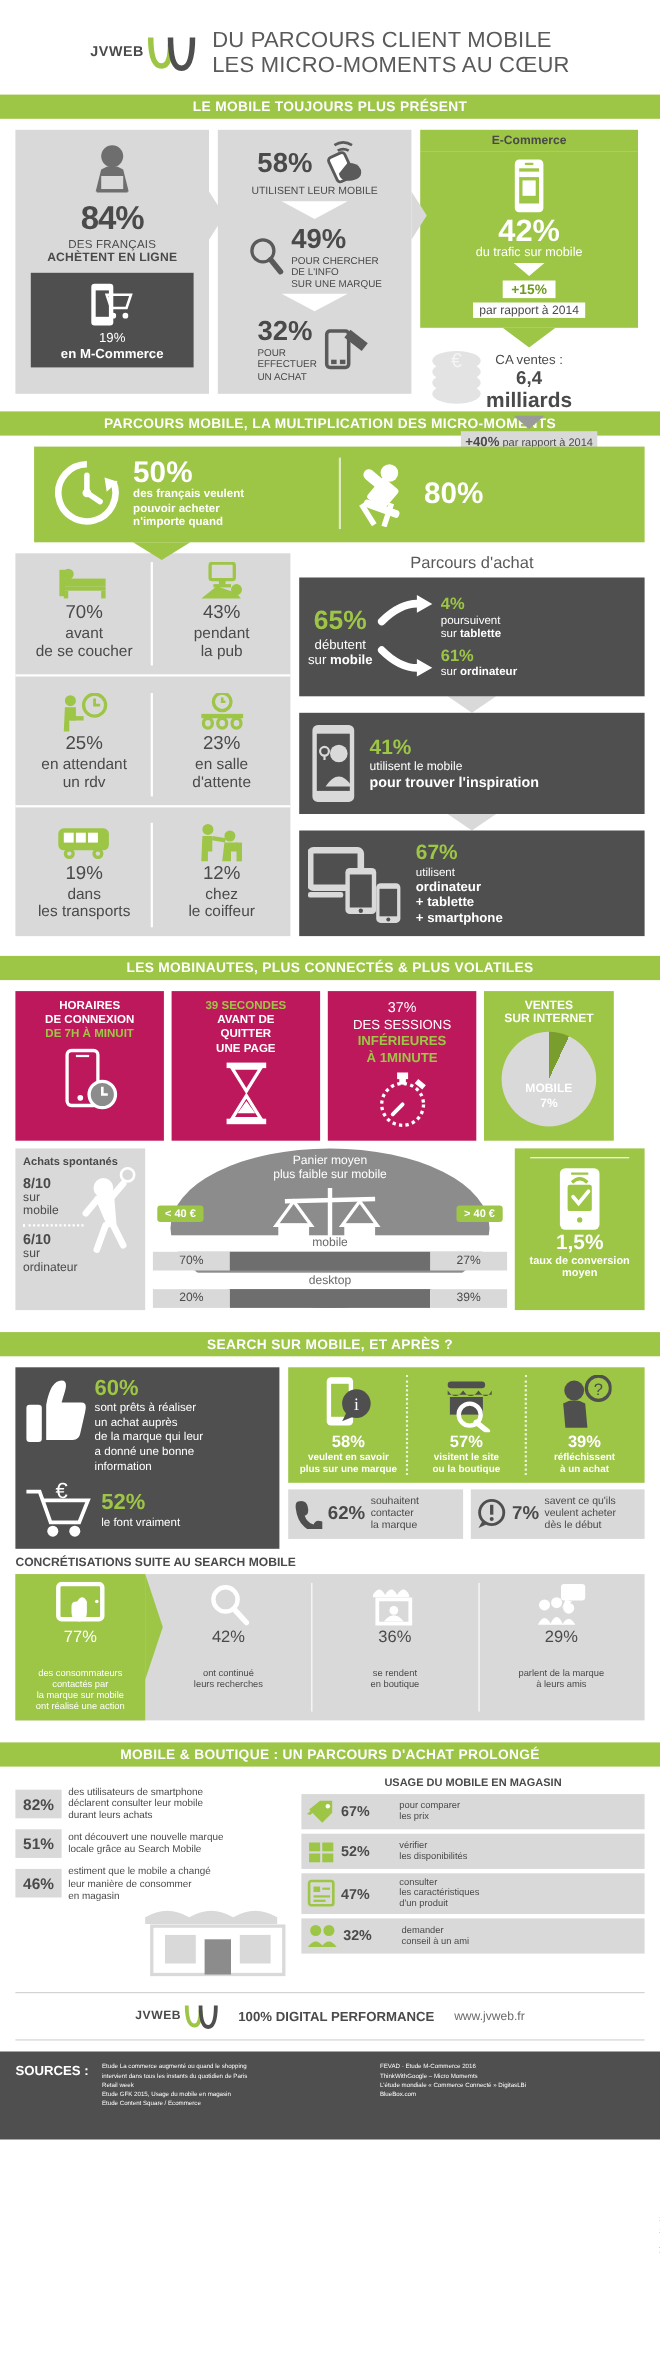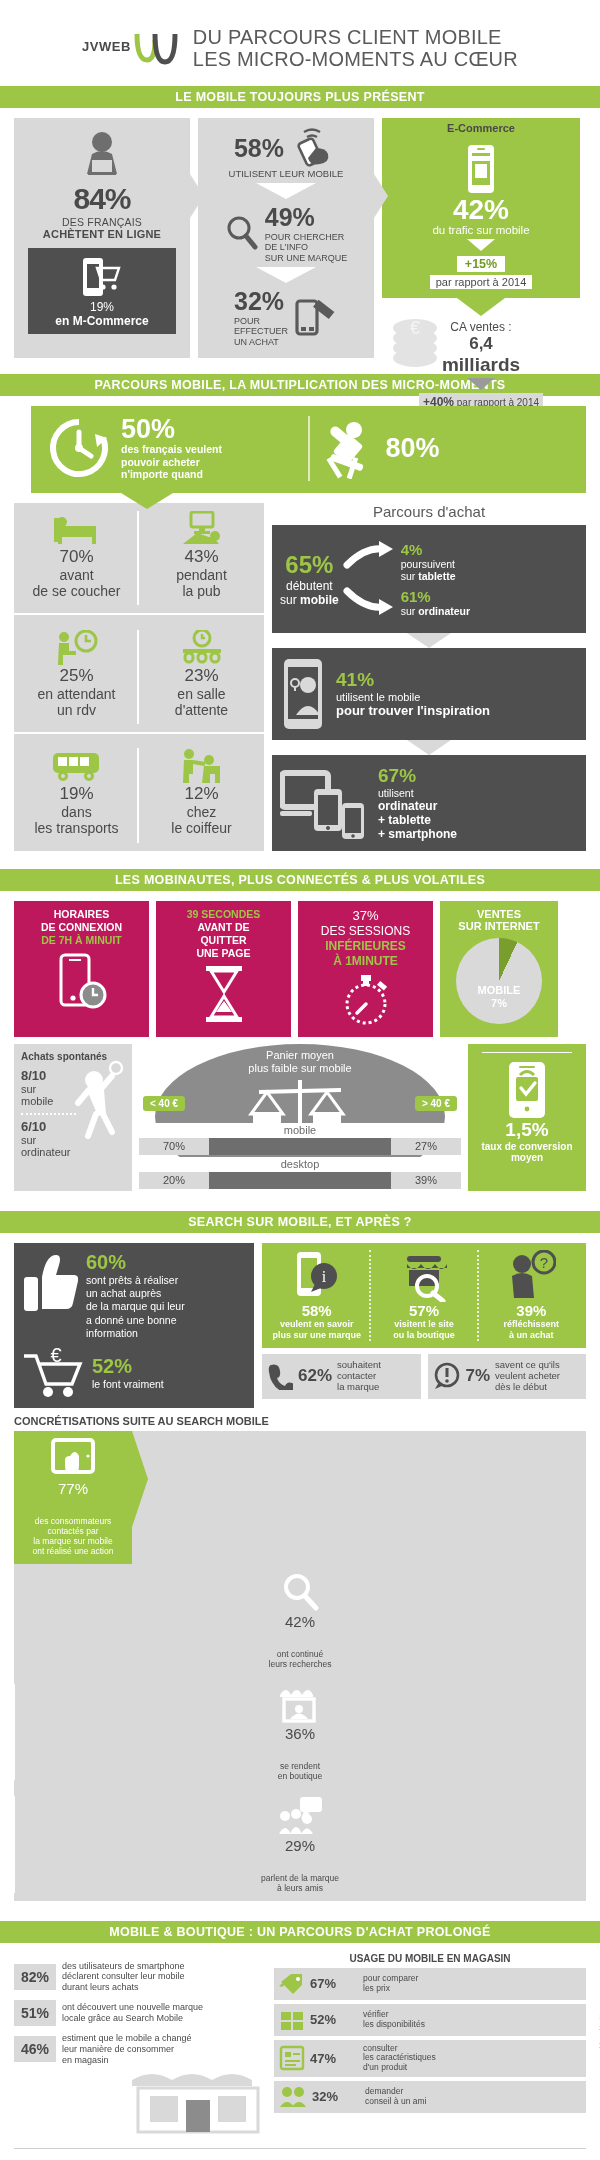--- a/index.html
+++ b/index.html
@@ -122,21 +122,21 @@
   .greenrow { background:#9dc546; display:flex; color:#fff; padding:7px 2px;}
   .grcell { flex:1; text-align:center; padding:0 3px;}
   .grcell + .grcell { border-left:2px dotted rgba(255,255,255,.8);}
   .grcell .n { font-size:15px; font-weight:bold;}
   .grcell .s { font-size:9px; font-weight:bold; line-height:1.2;}
   .greyrow { display:flex; gap:7px; margin-top:6px;}
   .gcell { flex:1; background:#d9d9d9; display:flex; align-items:center; gap:5px; padding:6px 5px;}
   .gcell .n { font-size:17px; font-weight:bold; color:#4a4a4a;}
   .gcell .s { font-size:9.5px; line-height:1.15;}
   .conc-t { font-size:11px; font-weight:bold; color:#4a4a4a; margin:7px 0 4px;}
-  .conc { display:flex; background:#d9d9d9;flex-direction:column;}
+  .conc { display:flex; background:#d9d9d9;}
   .conc .first { background:#9dc546; color:#fff; width:118px; text-align:center; padding:7px 5px; position:relative;}
   .conc .first:after { content:""; position:absolute; right:-16px; top:0; width:0;height:0;
      border-top:48px solid transparent;border-bottom:48px solid transparent;border-left:16px solid #9dc546;}
   .conc .cc { flex:1; text-align:center; padding:7px 4px; position:relative;}
   .conc .cc + .cc:before { content:""; position:absolute; left:0; top:8px; bottom:8px; width:1px; background:#fff;}
   .conc .n { font-size:15px; color:#4a4a4a;}
   .conc .first .n { font-size:15px; color:#fff;}
   .conc .s { font-size:8.5px; line-height:1.2;margin-top:19px;}
 
   

